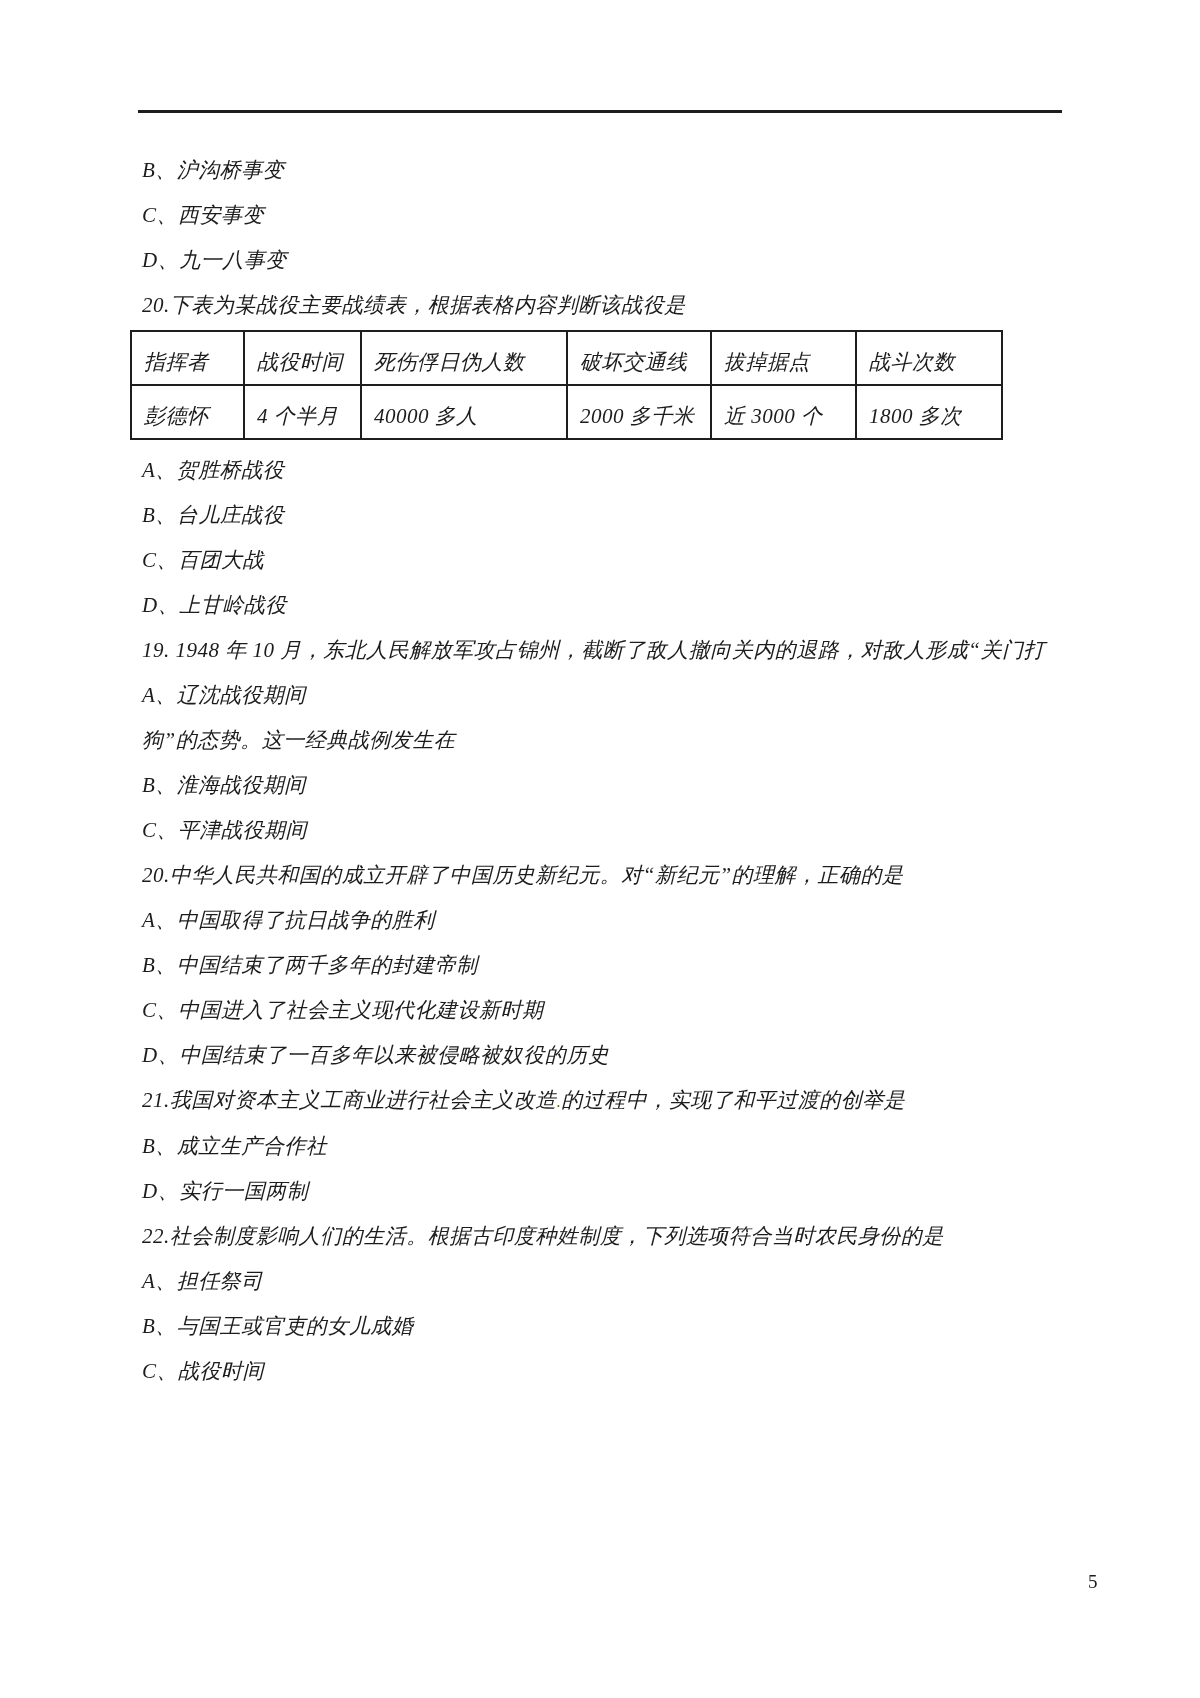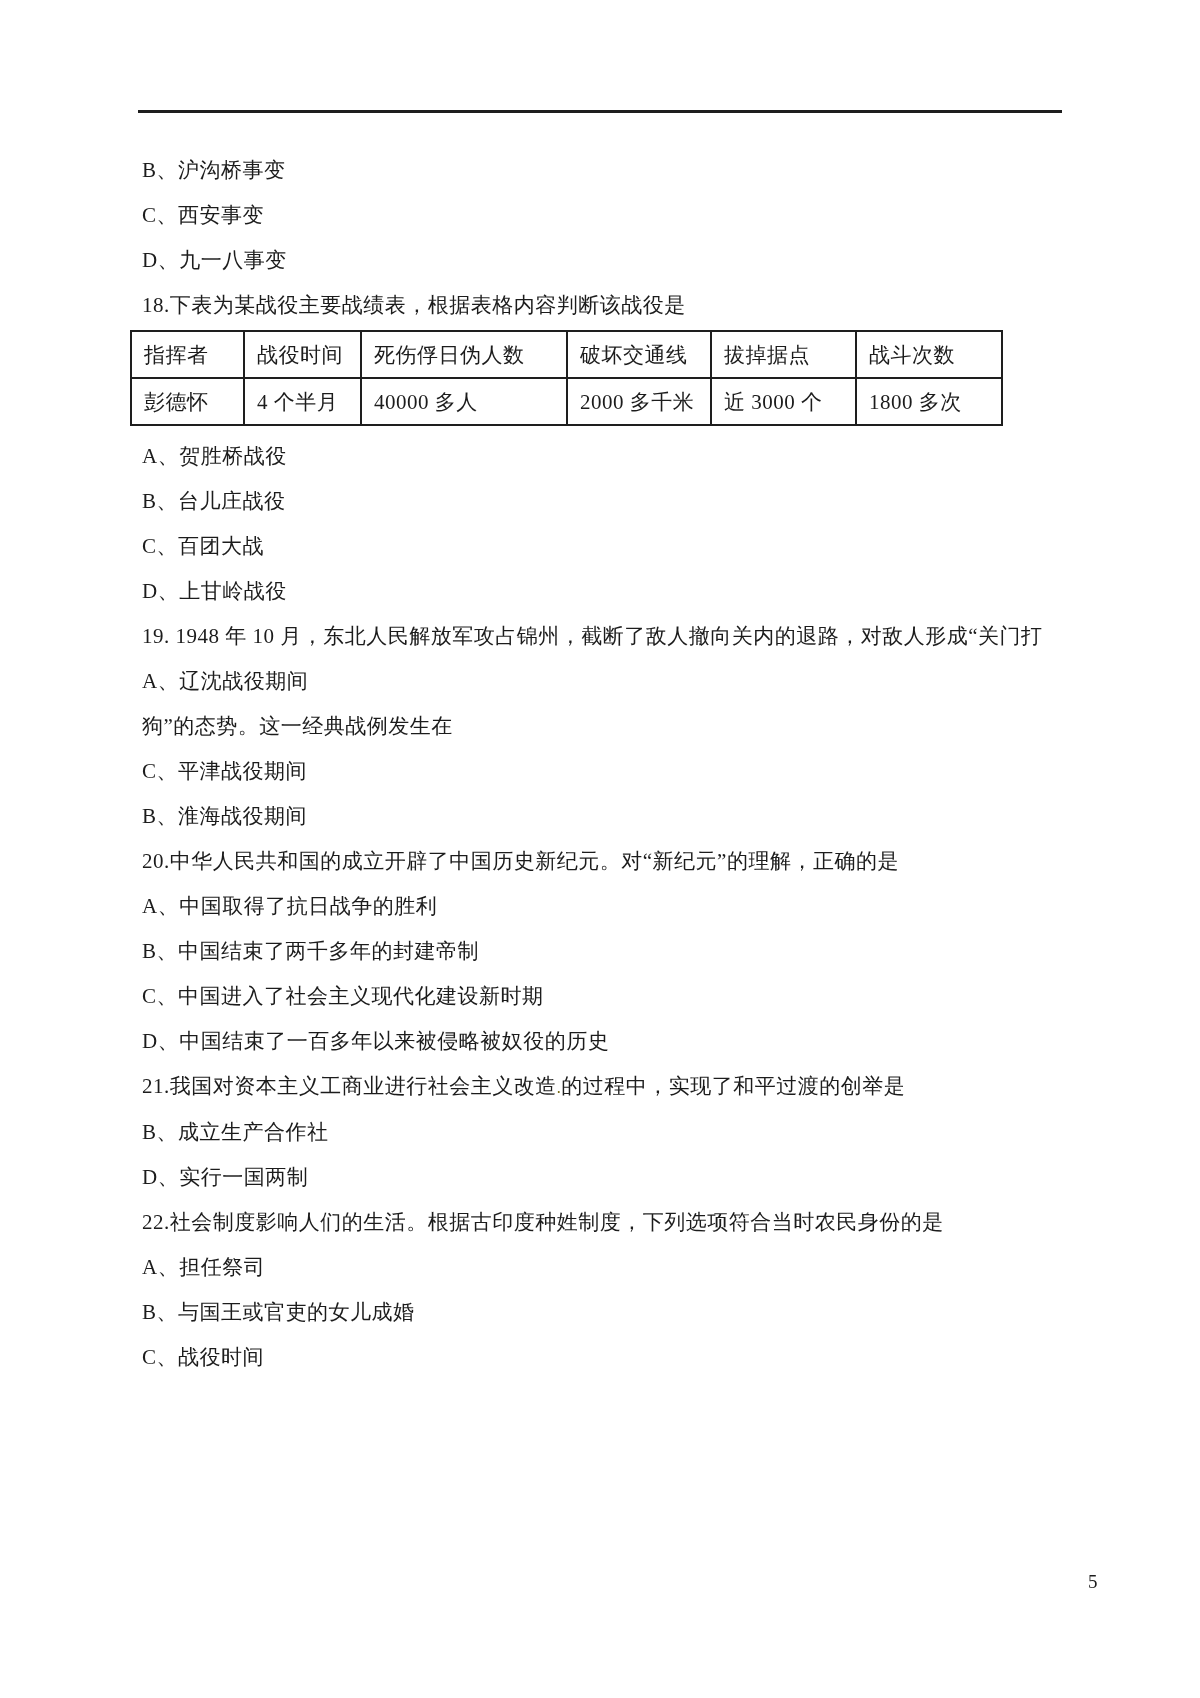--- a/index.html
+++ b/index.html
@@ -14,37 +14,38 @@
   .top-rule {
     position: absolute;
     left: 138px; top: 110px;
     width: 924px; height: 3px;
     background: #1e1e1e;
   }
   .content {
     position: absolute;
     left: 142px; top: 148px;
     width: 990px;
+    font-style: italic;
   }
   .line {
     font-size: 21px;
     line-height: 45px;
     white-space: nowrap;
     letter-spacing: 0.5px;
   }
   table.battle-table {
     border-collapse: collapse;
     margin: 2px 0 8px -12px;
     table-layout: fixed;
   }
   table.battle-table th, table.battle-table td {
     border: 2px solid #1e1e1e;
     font-weight: normal;
     text-align: left;
-    padding: 0 4px 0 12px;
+    padding: 7px 4px 0 12px;
     height: 45px;
     font-size: 21px;
     vertical-align: middle;
     white-space: nowrap;
     letter-spacing: 0.5px;
   }
   col.c1 { width: 113px; }
   col.c2 { width: 117px; }
   col.c3 { width: 206px; }
   col.c4 { width: 144px; }
@@ -65,21 +66,21 @@
 <body>
 
 <div class="top-rule"></div>
 
 <div class="content">
 
   <div class="line">B、沪沟桥事变</div>
   <div class="line">C、西安事变</div>
   <div class="line">D、九一八事变</div>
 
-  <div class="line">18.下表为某战役主要战绩表，根据表格内容判断该战役是</div>
+  <div class="line">20.下表为某战役主要战绩表，根据表格内容判断该战役是</div>
 
   <table class="battle-table">
     <colgroup>
       <col class="c1">
         <col class="c2">
         <col class="c3">
         <col class="c4">
         <col class="c5">
         <col class="c6">
     </colgroup>
@@ -106,22 +107,22 @@
   </table>
 
   <div class="line">A、贺胜桥战役</div>
   <div class="line">B、台儿庄战役</div>
   <div class="line">C、百团大战</div>
   <div class="line">D、上甘岭战役</div>
 
   <div class="line">19. 1948 年 10 月，东北人民解放军攻占锦州，截断了敌人撤向关内的退路，对敌人形成“关门打</div>
   <div class="line">A、辽沈战役期间</div>
   <div class="line">狗”的态势。这一经典战例发生在</div>
+  <div class="line">B、淮海战役期间</div>
   <div class="line">C、平津战役期间</div>
-  <div class="line">B、淮海战役期间</div>
 
   <div class="line">20.中华人民共和国的成立开辟了中国历史新纪元。对“新纪元”的理解，正确的是</div>
   <div class="line">A、中国取得了抗日战争的胜利</div>
   <div class="line">B、中国结束了两千多年的封建帝制</div>
   <div class="line">C、中国进入了社会主义现代化建设新时期</div>
   <div class="line">D、中国结束了一百多年以来被侵略被奴役的历史</div>
 
   <div class="line"><span>21.我国对资本主义工商业进行社会主义改造</span><span class="dot-mark">.</span><span>的过程中，实现了和平过渡的创举是</span></div>
   <div class="line">B、成立生产合作社</div>
   <div class="line">D、实行一国两制</div>

